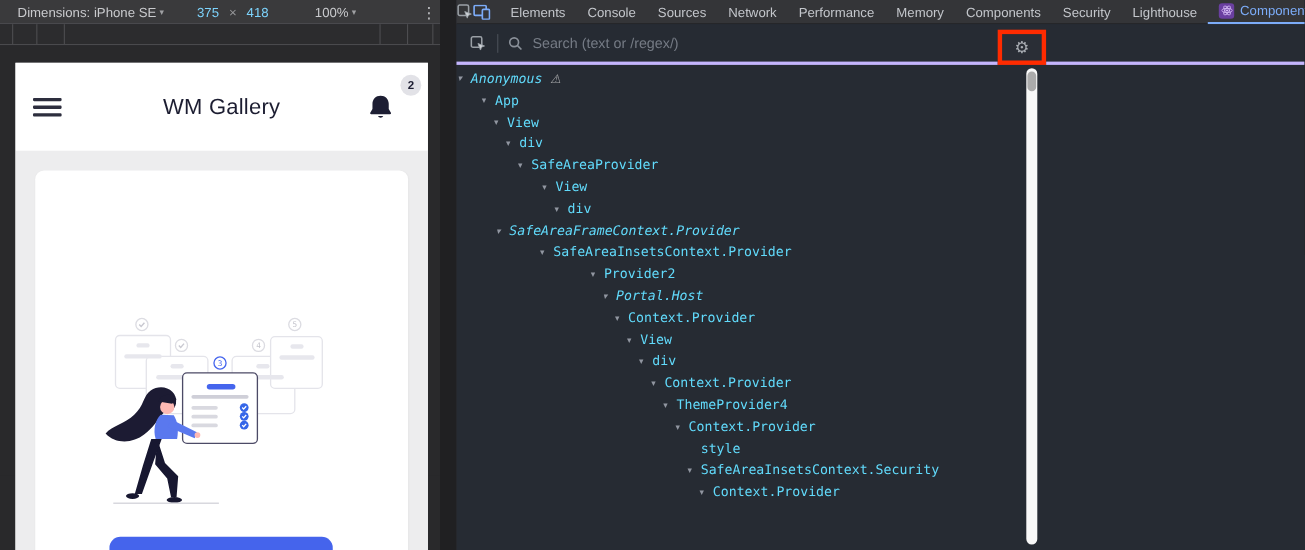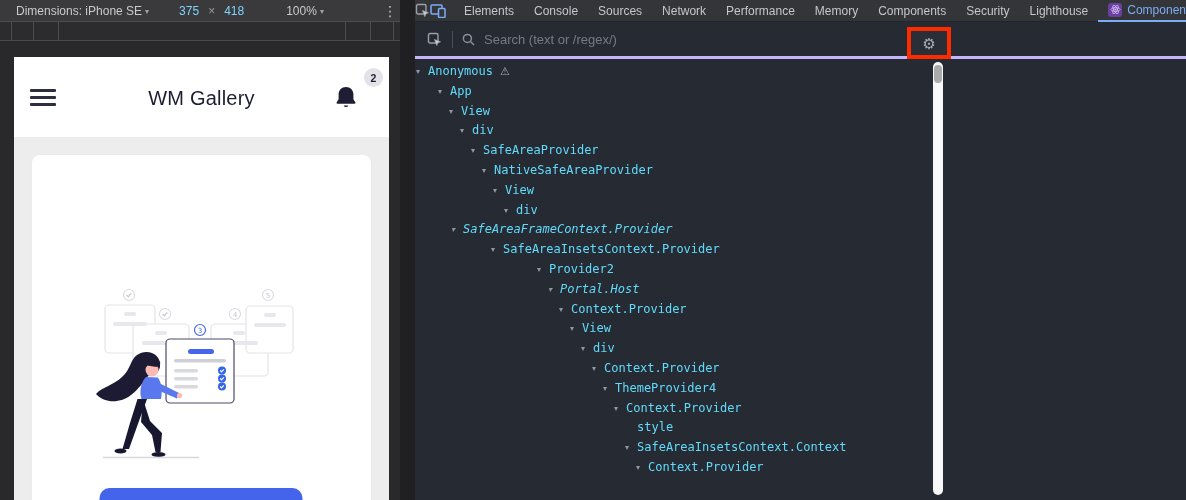--- a/index.html
+++ b/index.html
@@ -264,40 +264,39 @@
           <circle cx="5.4" cy="5.4" r="4" fill="none" stroke="#8a9099" stroke-width="1.5"></circle>
           <line x1="8.5" y1="8.5" x2="12" y2="12" stroke="#8a9099" stroke-width="1.5"></line>
         </svg>
       <span class="search-ph">Search (text or /regex/)</span>
       <span class="gear-box">
         <span class="gear">⚙</span>
       </span>
     </div>
 
     <div class="dt-tree" id="dt-tree">
-        <div class="tree-row" style="padding-left: 13px;"><span class="arrow">▾</span><span>Anonymous</span><span class="warn">⚠</span></div>
+        <div class="tree-row" style="padding-left: 13px; font-style: italic;"><span class="arrow">▾</span><span>Anonymous</span><span class="warn">⚠</span></div>
         <div class="tree-row" style="padding-left: 35px;"><span class="arrow">▾</span><span>App</span></div>
         <div class="tree-row" style="padding-left: 46px;"><span class="arrow">▾</span><span>View</span></div>
         <div class="tree-row" style="padding-left: 57px;"><span class="arrow">▾</span><span>div</span></div>
         <div class="tree-row" style="padding-left: 68px;"><span class="arrow">▾</span><span>SafeAreaProvider</span></div>
-        <div class="tree-row" style="padding-left: 79px;"><span class="arrow">▾</span><span>NativeSafeAreaProvider</span></div>
         <div class="tree-row" style="padding-left: 90px;"><span class="arrow">▾</span><span>View</span></div>
         <div class="tree-row" style="padding-left: 101px;"><span class="arrow">▾</span><span>div</span></div>
         <div class="tree-row" style="padding-left: 48px; font-style: italic;"><span class="arrow">▾</span><span>SafeAreaFrameContext.Provider</span></div>
         <div class="tree-row" style="padding-left: 88px;"><span class="arrow">▾</span><span>SafeAreaInsetsContext.Provider</span></div>
         <div class="tree-row" style="padding-left: 134px;"><span class="arrow">▾</span><span>Provider2</span></div>
         <div class="tree-row" style="padding-left: 145px; font-style: italic;"><span class="arrow">▾</span><span>Portal.Host</span></div>
         <div class="tree-row" style="padding-left: 156px;"><span class="arrow">▾</span><span>Context.Provider</span></div>
         <div class="tree-row" style="padding-left: 167px;"><span class="arrow">▾</span><span>View</span></div>
         <div class="tree-row" style="padding-left: 178px;"><span class="arrow">▾</span><span>div</span></div>
         <div class="tree-row" style="padding-left: 189px;"><span class="arrow">▾</span><span>Context.Provider</span></div>
         <div class="tree-row" style="padding-left: 200px;"><span class="arrow">▾</span><span>ThemeProvider4</span></div>
         <div class="tree-row" style="padding-left: 211px;"><span class="arrow">▾</span><span>Context.Provider</span></div>
         <div class="tree-row" style="padding-left: 222px;"><span>style</span></div>
-        <div class="tree-row" style="padding-left: 222px;"><span class="arrow">▾</span><span>SafeAreaInsetsContext.Context</span></div>
+        <div class="tree-row" style="padding-left: 222px;"><span class="arrow">▾</span><span>SafeAreaInsetsContext.Security</span></div>
         <div class="tree-row" style="padding-left: 233px;"><span class="arrow">▾</span><span>Context.Provider</span></div>
       </div>
 
     <div class="vscroll">
       <div class="vthumb"></div>
     </div>
   </div>
 </div>
 
 </body></html>

